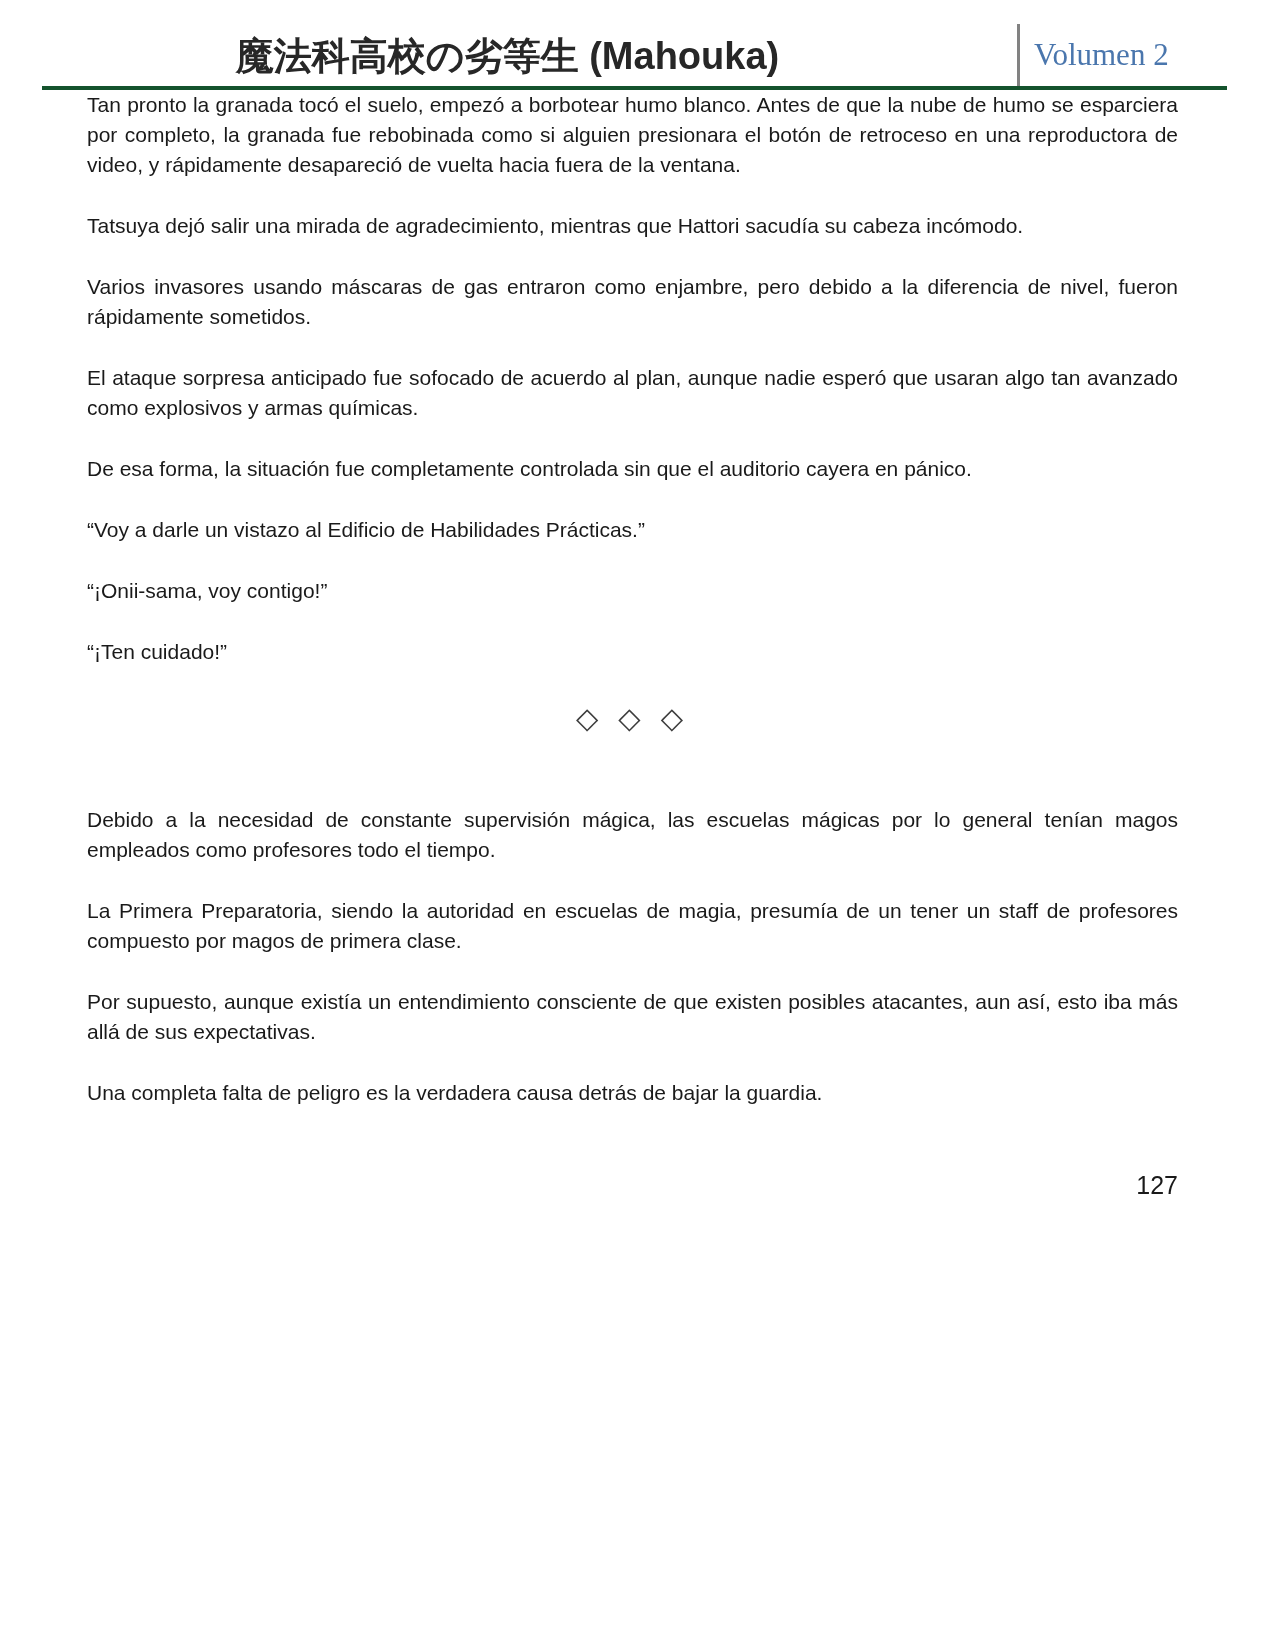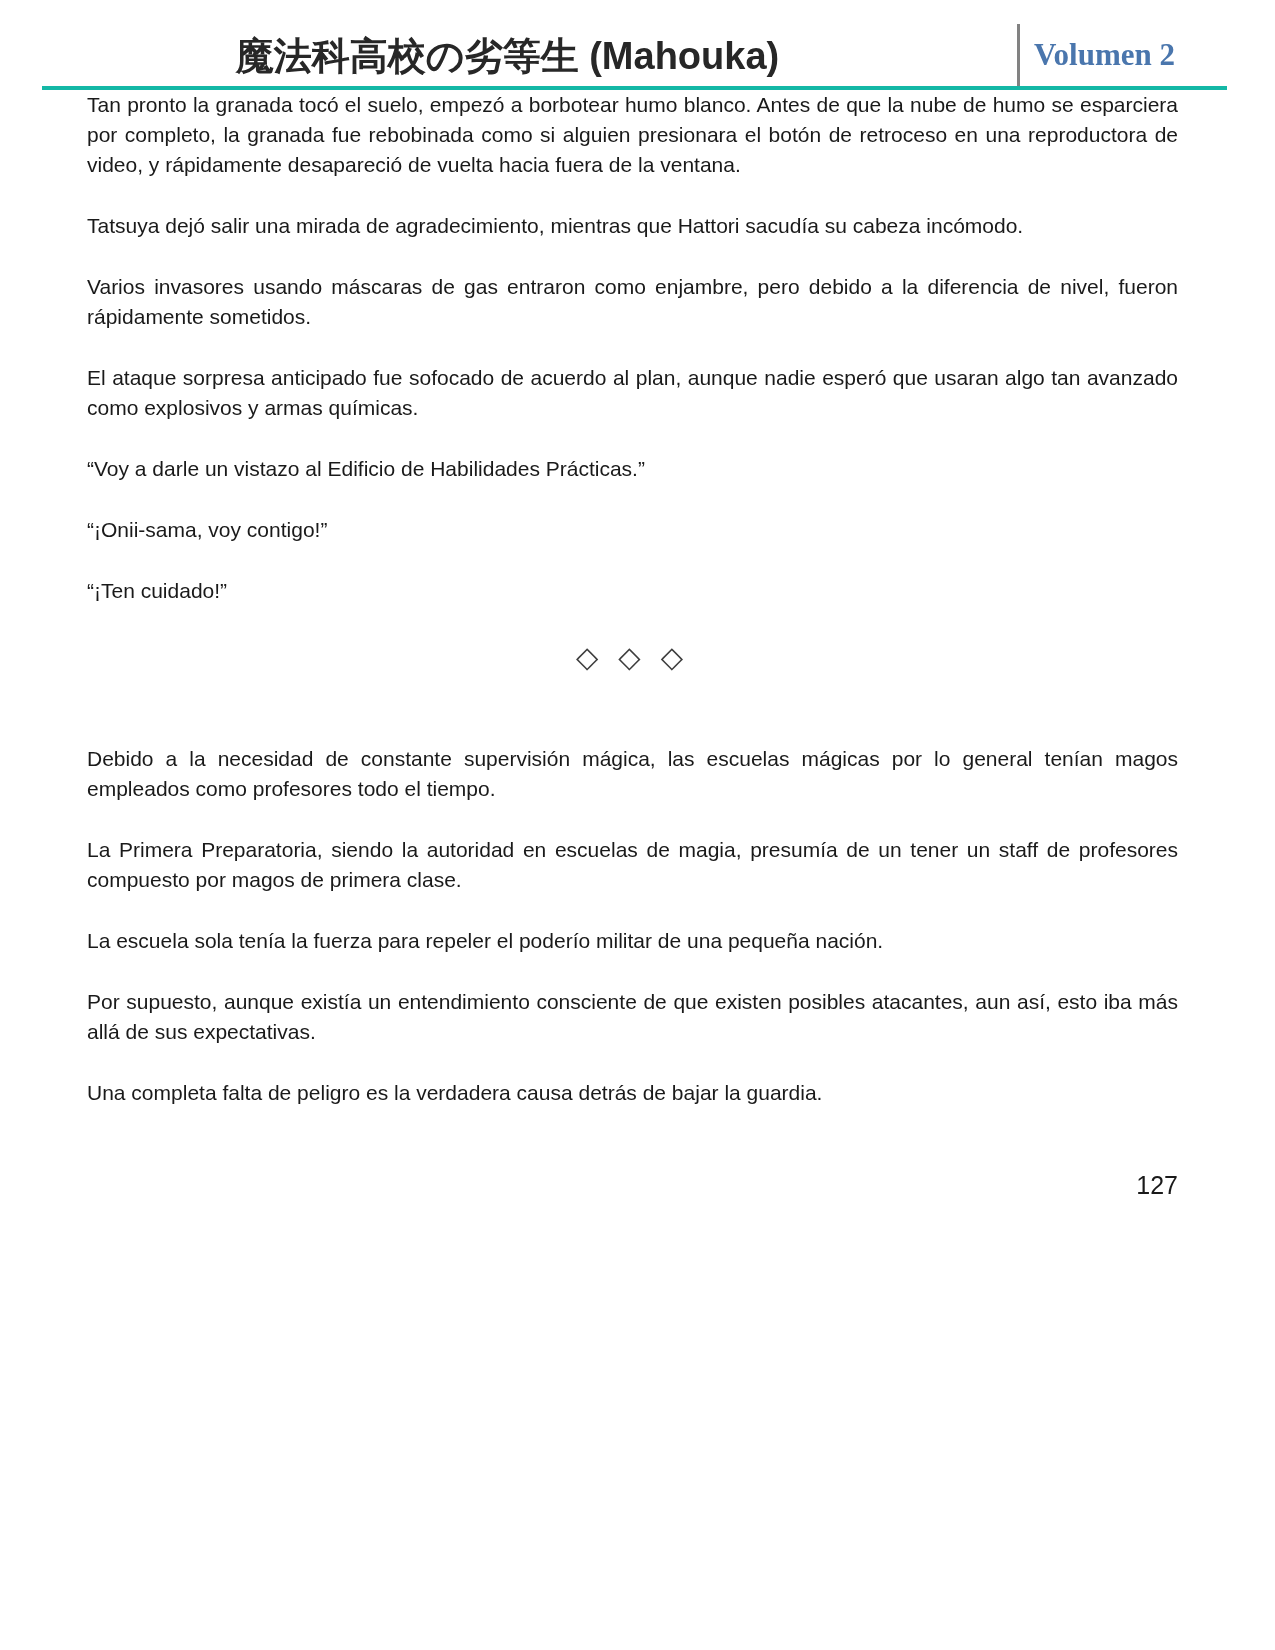--- a/index.html
+++ b/index.html
@@ -13,42 +13,42 @@
     -webkit-font-smoothing: antialiased;
   }
   .page { width: 1275px; height: 1650px; background: #ffffff; }
 
   
   .header-row {
     display: flex;
     align-items: flex-end;
     height: 90px;
     margin: 0 48px 0 42px;
-    border-bottom: 4px solid #14b8a6;
+    border-bottom: 4px solid #14532d;
   }
   .title-cell {
     flex: 1;
     text-align: center;
     font-size: 38px;
     line-height: 44px;
     font-weight: bold;
     color: #272727;
     padding-bottom: 8px;
     font-family: "Liberation Sans", "DejaVu Sans", sans-serif;
     white-space: nowrap;
   }
   .volume-cell {
     width: 210px;
     height: 62px;
     border-left: 3px solid #828282;
     padding-left: 14px;
     display: flex;
     align-items: center;
     font-family: "Liberation Serif", "DejaVu Serif", serif;
-    font-weight: bold;
+    font-weight: normal;
     font-size: 31px;
     color: #4a76ad;
     white-space: nowrap;
     margin-left: 44px;
   }
 
   
   .content {
     margin: 0 97px 0 87px;
     text-align: justify;
@@ -88,31 +88,31 @@
       <div class="volume-cell">Volumen 2</div>
     </div>
   </header>
 
   <main class="content">
     <div>
         <p class="para">Tan pronto la granada tocó el suelo, empezó a borbotear humo blanco. Antes de que la nube de humo se esparciera por completo, la granada fue rebobinada como si alguien presionara el botón de retroceso en una reproductora de video, y rápidamente desapareció de vuelta hacia fuera de la ventana.</p>
         <p class="para">Tatsuya dejó salir una mirada de agradecimiento, mientras que Hattori sacudía su cabeza incómodo.</p>
         <p class="para">Varios invasores usando máscaras de gas entraron como enjambre, pero debido a la diferencia de nivel, fueron rápidamente sometidos.</p>
         <p class="para">El ataque sorpresa anticipado fue sofocado de acuerdo al plan, aunque nadie esperó que usaran algo tan avanzado como explosivos y armas químicas.</p>
+        <p class="para">De esa forma, la situación fue completamente controlada sin que el auditorio cayera en pánico.</p>
         <p class="para">“Voy a darle un vistazo al Edificio de Habilidades Prácticas.”</p>
         <p class="para">“¡Onii-sama, voy contigo!”</p>
         <p class="para">“¡Ten cuidado!”</p>
       </div>
 
     <div class="separator">◇ ◇ ◇</div>
 
     <div>
         <p class="para">Debido a la necesidad de constante supervisión mágica, las escuelas mágicas por lo general tenían magos empleados como profesores todo el tiempo.</p>
         <p class="para">La Primera Preparatoria, siendo la autoridad en escuelas de magia, presumía de un tener un staff de profesores compuesto por magos de primera clase.</p>
-        <p class="para">La escuela sola tenía la fuerza para repeler el poderío militar de una pequeña nación.</p>
         <p class="para">Por supuesto, aunque existía un entendimiento consciente de que existen posibles atacantes, aun así, esto iba más allá de sus expectativas.</p>
         <p class="para">Una completa falta de peligro es la verdadera causa detrás de bajar la guardia.</p>
       </div>
 
     <div class="page-footer">127</div>
   </main>
 
 </div>
 
 </body></html>

